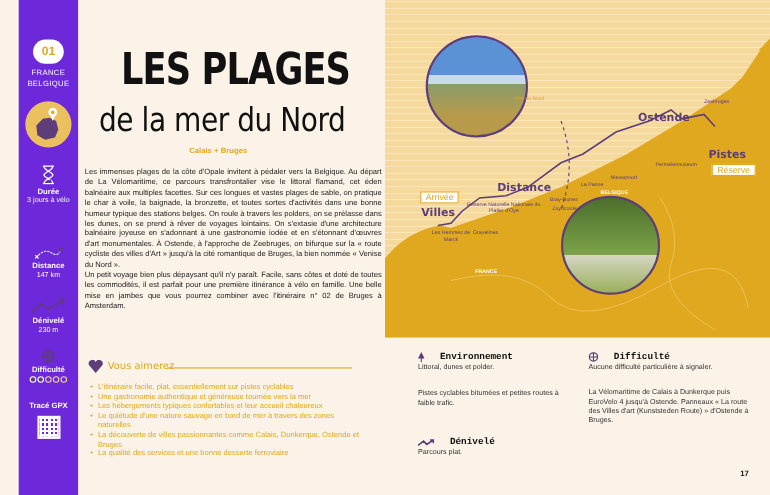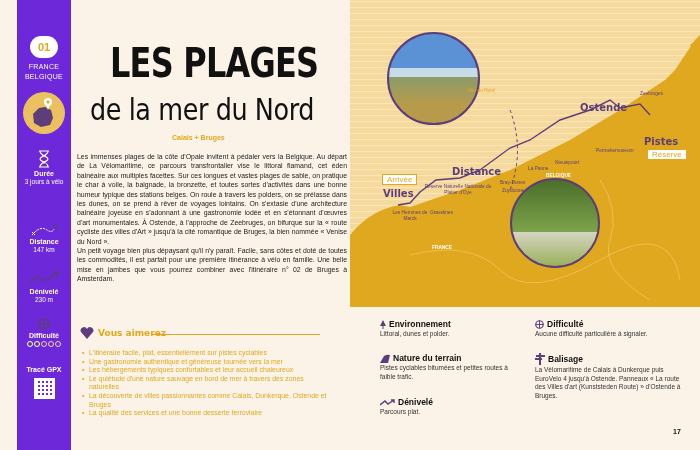--- a/index.html
+++ b/index.html
@@ -14,34 +14,34 @@
 .qr{position:absolute;left:17px;top:378px;width:21px;height:21px;background:
  repeating-linear-gradient(90deg,#fff 0 2px,transparent 2px 4px),repeating-linear-gradient(0deg,#fff 0 2px,transparent 2px 4px);border:2px solid #fff}
 .dots{display:flex;justify-content:center;gap:1px;margin-top:1px}
 .dots span{width:6px;height:6px;border-radius:50%;border:1px solid #f2d48a}
 .dots span.on{background:#5d3d7a;border-color:#fff}
 .title1{position:absolute;left:110px;top:40px;font-family:"DejaVu Sans",sans-serif;font-weight:bold;font-size:40px;letter-spacing:-1px;color:#111;transform:scaleX(.8);transform-origin:left}
 .title2{position:absolute;left:90px;top:92px;font-family:"DejaVu Sans",sans-serif;font-size:30px;color:#111;transform:scaleX(.85);transform-origin:left;letter-spacing:-.5px}
 .subtitle{position:absolute;left:172px;top:134px;font-size:7px;font-weight:bold;color:#e0a81f}
 .body-text{position:absolute;left:77px;top:152px;width:270px;font-size:6.9px;line-height:9.4px;color:#222;text-align:justify}
 .love-title{position:absolute;left:80px;top:327px;display:flex;align-items:center;gap:4px}
-.love-title span.t{font-family:"DejaVu Sans",sans-serif;font-weight:bold;color:#e0a81f;font-size:9px}
+.love-title span.t{font-family:"DejaVu Sans",sans-serif;font-weight:normal;color:#e0a81f;font-size:9px}
 .love-line{position:absolute;left:152px;top:334px;width:168px;height:1px;background:#e0a81f}
 .love-list{position:absolute;left:82px;top:349px;width:250px;list-style:none;font-size:6.9px;line-height:8.6px;color:#e0a81f}
 .love-list li{padding-left:7px;position:relative}
 .love-list li:before{content:"•";position:absolute;left:0}
 .map{position:absolute;left:350px;top:0;width:350px;height:307px;background:#f6d99d;overflow:hidden}
 .waves{position:absolute;inset:0;background:repeating-linear-gradient(0deg,transparent 0 5px,rgba(255,240,205,.6) 5px 6px)}
 .land{position:absolute;inset:0}
 .photo{position:absolute;border-radius:50%;border:2px solid #5d3d7a;overflow:hidden}
 .city{position:absolute;font-family:"DejaVu Sans",sans-serif;font-weight:bold;color:#5d3d7a;font-size:10px}
 .small{position:absolute;font-size:4.8px;color:#5d3d7a;text-align:center;line-height:6px}
 .tag{position:absolute;background:#fff;color:#e0a81f;font-size:8px;padding:0 4px;border:1px solid #e0a81f}
 .info{position:absolute;font-size:6.5px;color:#333;line-height:8.5px}
-.info h3{font-family:Liberation Sans, sans-serif;font-size:8.5px;color:#111;display:flex;align-items:center;gap:3px;margin-bottom:1px}
+.info h3{font-family:Liberation Mono, monospace;font-size:8.5px;color:#111;display:flex;align-items:center;gap:14px;margin-bottom:1px}
 .pagenum{position:absolute;left:673px;top:428px;font-size:7px;font-weight:bold;color:#111}
 </style>
 </head>
 <body>
 
 <div class="page">
 
  <div class="sidebar">
   <div class="num">01</div>
   <div class="country">
@@ -161,26 +161,20 @@
  <div class="info" style="left:380px;top:320px;width:150px">
   <h3>
         <svg width="6" height="9" viewBox="0 0 6 9">
           <path d="M3 0 L6 6 H0 Z M2.5 6 h1 v3 h-1Z" fill="#5d3d7a"></path>
         </svg>
         <span>Environnement</span>
       </h3>
   <div>Littoral, dunes et polder.</div>
  </div>
  <div class="info" style="left:380px;top:354px;width:145px">
-  <h3>
-        <svg width="10" height="9" viewBox="0 0 10 9">
-          <path d="M0 9 L4 2 Q7 0 10 1 L8 9Z" fill="#5d3d7a"></path>
-        </svg>
-        <span>Nature du terrain</span>
-      </h3>
   <div>Pistes cyclables bitumées et petites routes à faible trafic.</div>
  </div>
  <div class="info" style="left:380px;top:398px;width:145px">
   <h3>
         <svg width="15" height="7" viewBox="0 0 15 7">
           <path d="M0 6 L5 2 L8 5 L14 1 M11 1 h3 v3" stroke="#5d3d7a" fill="none" stroke-width="1.4"></path>
         </svg>
         <span>Dénivelé</span>
       </h3>
   <div>Parcours plat.</div>
@@ -189,23 +183,17 @@
   <h3>
         <svg width="9" height="9" viewBox="0 0 12 12">
           <circle cx="6" cy="6" r="5" stroke="#5d3d7a" stroke-width="1.6" fill="none"></circle>
           <path d="M6 1v10M1 6h10" stroke="#5d3d7a" stroke-width="1.3"></path>
         </svg>
         <span>Difficulté</span>
       </h3>
   <div>Aucune difficulté particulière à signaler.</div>
  </div>
  <div class="info" style="left:535px;top:353px;width:155px">
-  <h3>
-        <svg width="10" height="12" viewBox="0 0 10 12">
-          <path d="M4 0h2v12H4Z M1 2h9v2H1Z M0 5h7v2H0Z" fill="#5d3d7a"></path>
-        </svg>
-        <span>Balisage</span>
-      </h3>
   <div style="font-style:normal">La Vélomaritime de Calais à Dunkerque puis EuroVelo 4 jusqu'à Ostende.  Panneaux « La route des Villes d'art (Kunststeden Route) » d'Ostende à Bruges.</div>
  </div>
 
  <div class="pagenum">17</div>
 </div>
 
 </body></html>

